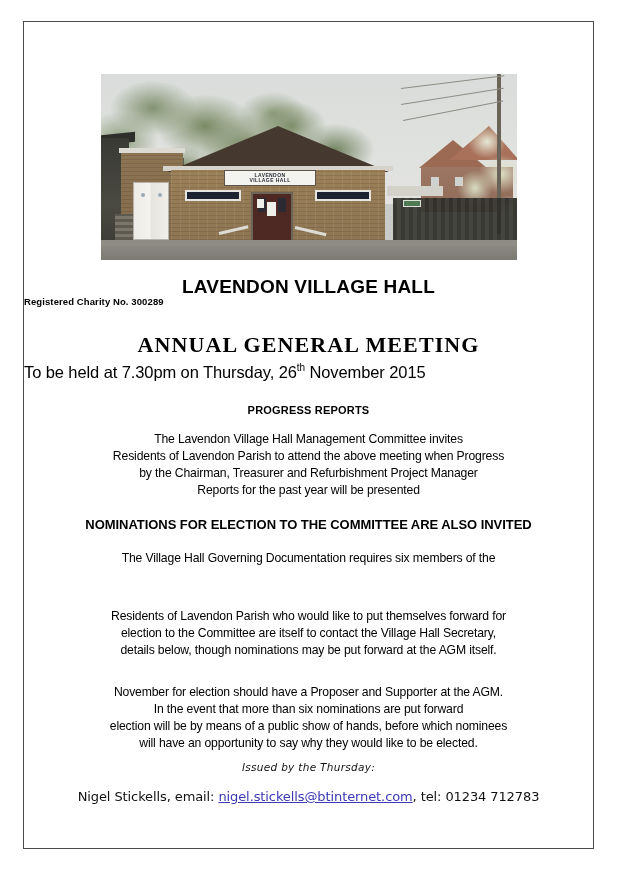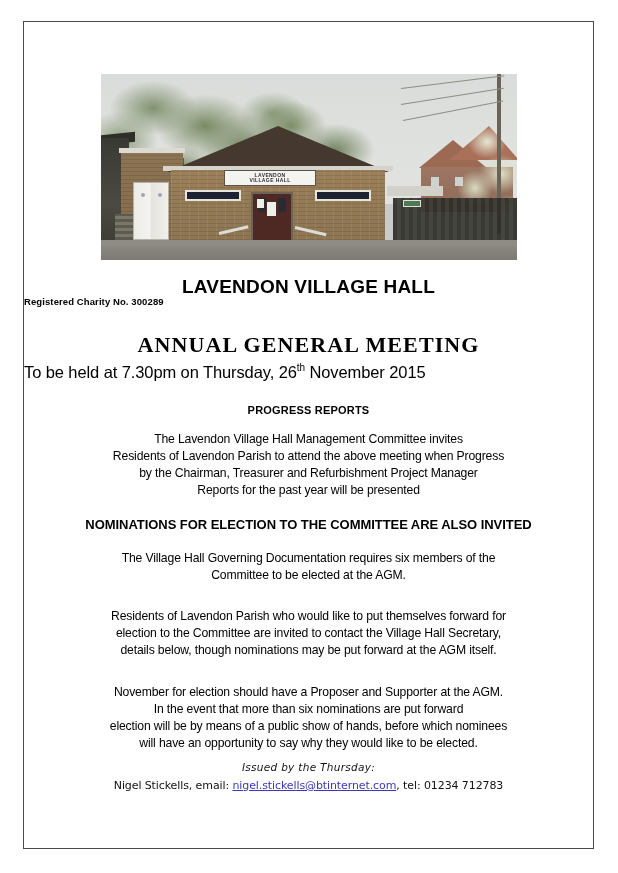--- a/index.html
+++ b/index.html
@@ -418,23 +418,23 @@
     text-align: center;
   }
   .footer-issued {
     font-family: "DejaVu Sans", sans-serif;
     font-style: italic;
     font-size: 10.5px;
     letter-spacing: .3px;
     color: #111;
   }
   .footer-contact {
-    margin-top: 6px;
+    margin-top: 16px;
     font-family: "DejaVu Sans", sans-serif;
-    font-size: 11px;
+    font-size: 13px;
     letter-spacing: -.1px;
     color: #111;
     white-space: nowrap;
   }
   .email-link {
     color: #3a39b7;
     text-decoration: underline;
   }
 </style>
 </head>
@@ -525,26 +525,25 @@
         <div>The Lavendon Village Hall Management Committee invites</div>
         <div>Residents of Lavendon Parish to attend the above meeting when Progress</div>
         <div>by the Chairman, Treasurer and Refurbishment Project Manager</div>
         <div>Reports for the past year will be presented</div>
       </div>
 
       <div class="head-nominations">NOMINATIONS FOR ELECTION TO THE COMMITTEE ARE ALSO INVITED</div>
 
       <div class="para para-governing">
         <div>The Village Hall Governing Documentation requires six members of the</div>
-        <div>Committee to be elected at the AGM.</div>
       </div>
 
       <div class="para para-residents">
         <div>Residents of Lavendon Parish who would like to put themselves forward for</div>
-        <div>election to the Committee are invited to contact the Village Hall Secretary,</div>
+        <div>election to the Committee are itself to contact the Village Hall Secretary,</div>
         <div>details below, though nominations may be put forward at the AGM itself.</div>
       </div>
 
       <div class="para para-persons">
         <div>November for election should have a Proposer and Supporter at the AGM.</div>
         <div>In the event that more than six nominations are put forward</div>
         <div>election will be by means of a public show of hands, before which nominees</div>
         <div>will have an opportunity to say why they would like to be elected.</div>
       </div>
 

